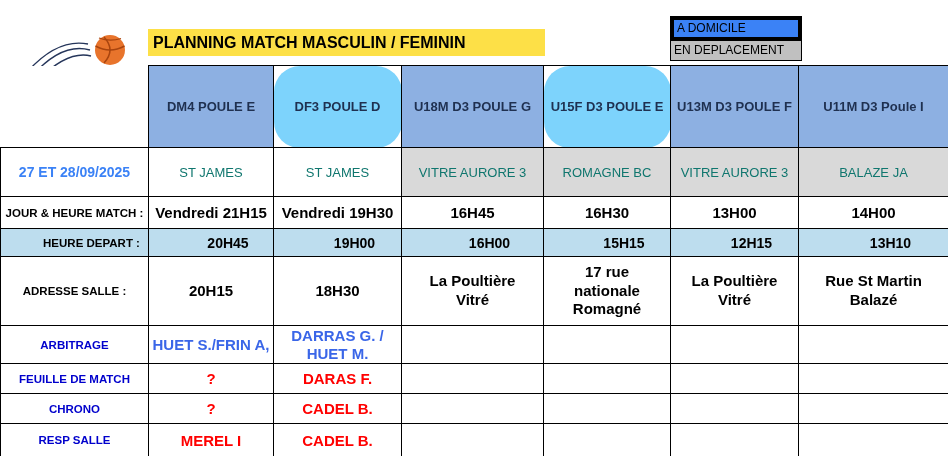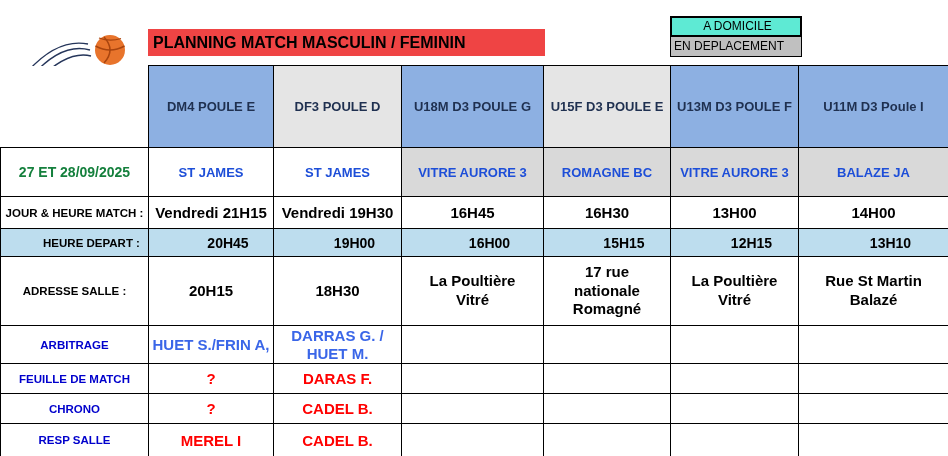--- a/index.html
+++ b/index.html
@@ -17,61 +17,61 @@
   }
   .logo-line1 .s{color:#F2C12E;}
   .logo-line2{
     position:absolute;left:16px;top:104px;width:110px;
     font-size:27px;font-weight:bold;color:#fff;letter-spacing:0.5px;line-height:1;
     -webkit-text-stroke:1.4px #1F3050;transform:scaleY(1.08);transform-origin:top left;
   }
   
   .title-band{
     position:absolute;left:148px;top:29px;width:397px;height:27px;
-    background:#ef4444;color:#000;font-size:16px;font-weight:bold;
+    background:#fde047;color:#000;font-size:16px;font-weight:bold;
     line-height:27px;padding-left:5px;box-sizing:border-box;white-space:nowrap;
   }
   
   .legend{position:absolute;left:670px;top:16px;width:132px;}
   .legend-home{
-    background:#5eead4;border:2px solid #000000;height:17px;line-height:17px;
-    font-size:12px;padding-left:3px;color:#000;text-align:center;
+    background:#3b82f6;border:4px solid #000000;height:17px;line-height:17px;
+    font-size:12px;padding-left:3px;color:#000;
   }
   .legend-away{
     background:#C0C0C0;border:1px solid #000;border-top:none;height:19px;line-height:19px;
     font-size:12px;padding-left:3px;color:#000;
   }
   
   table.grid{
     position:absolute;left:0;top:65px;width:948px;
     border-collapse:collapse;table-layout:fixed;
   }
   table.grid td, table.grid th{
     border:1px solid #000;text-align:center;vertical-align:middle;
     padding:0 2px;overflow:hidden;
   }
   .nocell{border:none !important;background:#fff;}
   th.hb,th.hp{
     border:3px solid #000;font-size:13px;font-weight:bold;color:#1F3050;
   }
   th.hb{background:#8DB0E2;}
-  th.hp{background:#e5e5e5;}
+  th.hp{background:#7dd3fc;border-radius:26px;}
   .r-head{height:82px;margin-left:17px;}
   .r-date{height:49px;}
   .r-jour{height:32px;}
   .r-dep{height:28px;}
   .r-addr{height:69px;}
   .r-arb{height:38px;}
   .r-fdm{height:30px;}
   .r-chr{height:30px;}
   .r-rsp{height:33px;}
   td.lab{font-size:11.5px;font-weight:bold;color:#000;}
   td.lab-blue{font-size:11.5px;font-weight:bold;color:#0000CC;}
-  td.lab-date{font-size:14px;font-weight:bold;color:#15803d;}
-  td.opp{font-size:13px;font-weight:bold;color:#1d4ed8;}
+  td.lab-date{font-size:14px;font-weight:bold;color:#3b82f6;}
+  td.opp{font-size:13px;font-weight:normal;color:#0f766e;}
   td.away{background:#D9D9D9;}
   tr.r-dep td{background:#BDDDEE;padding-left:36px;}
   td.time{font-size:15px;font-weight:bold;color:#000;}
   td.time2{font-size:14px;font-weight:bold;color:#000;}
   td.venue{font-size:15px;font-weight:bold;color:#000;white-space:pre-line;line-height:1.25;}
   td.ref{font-size:15px;font-weight:bold;color:#3A66E8;white-space:pre-line;line-height:1.2;}
   td.redv{font-size:15px;font-weight:bold;color:#FF0000;}
 </style>
 </head>
 <body>

